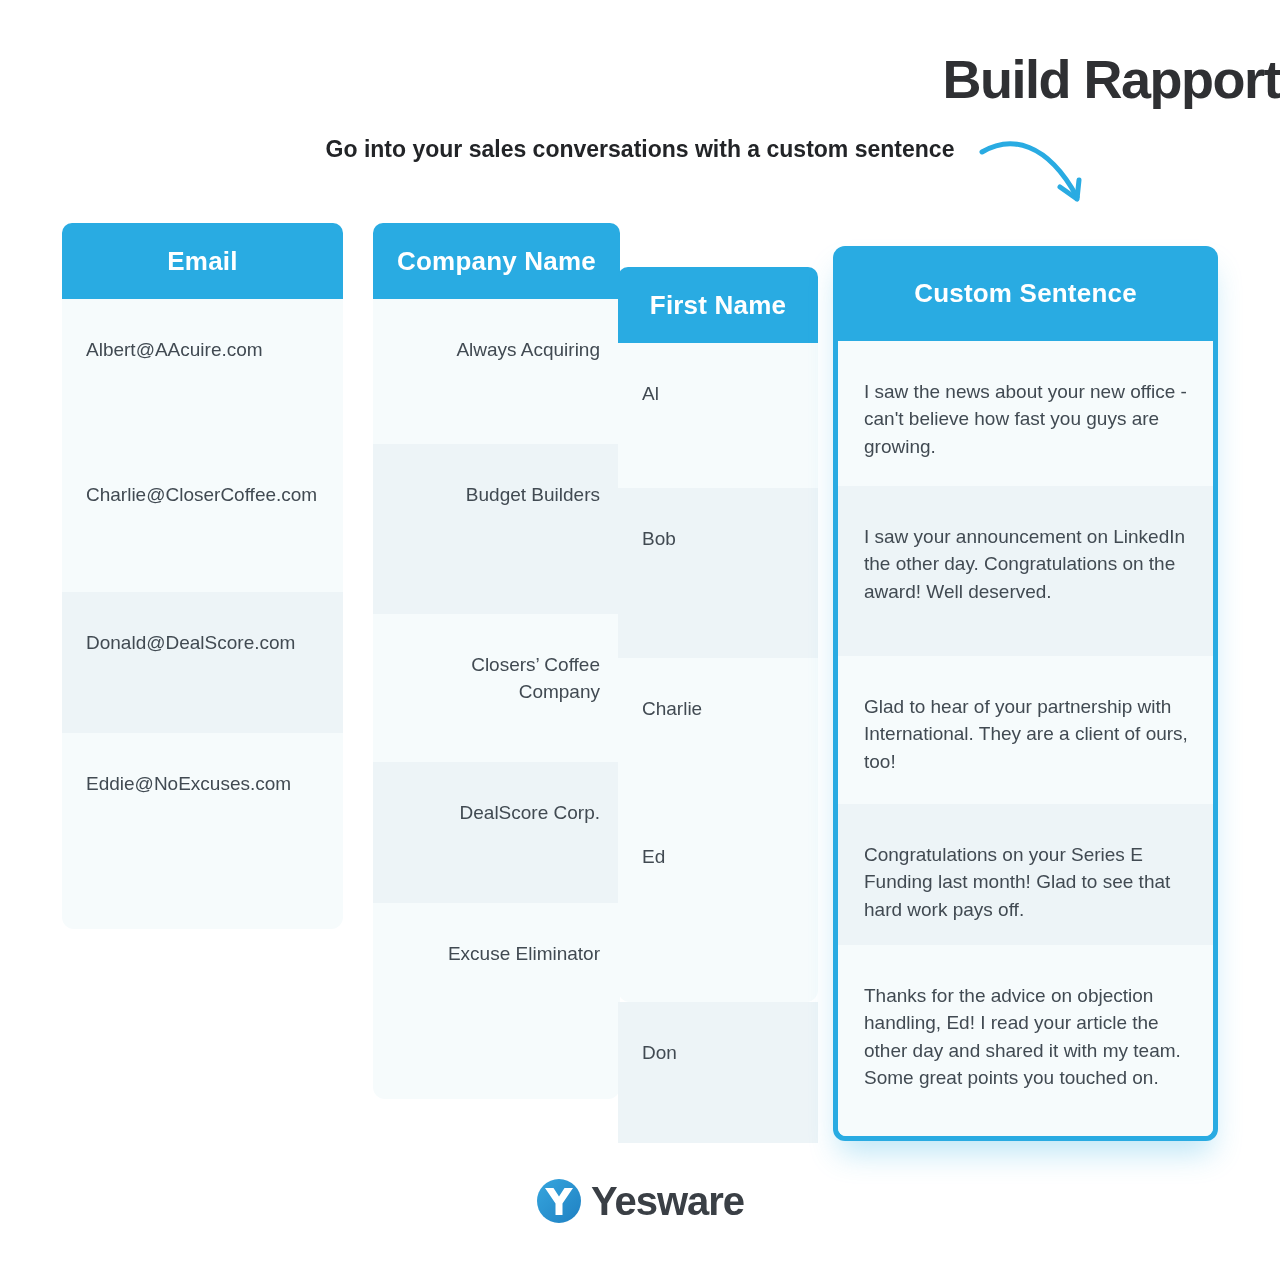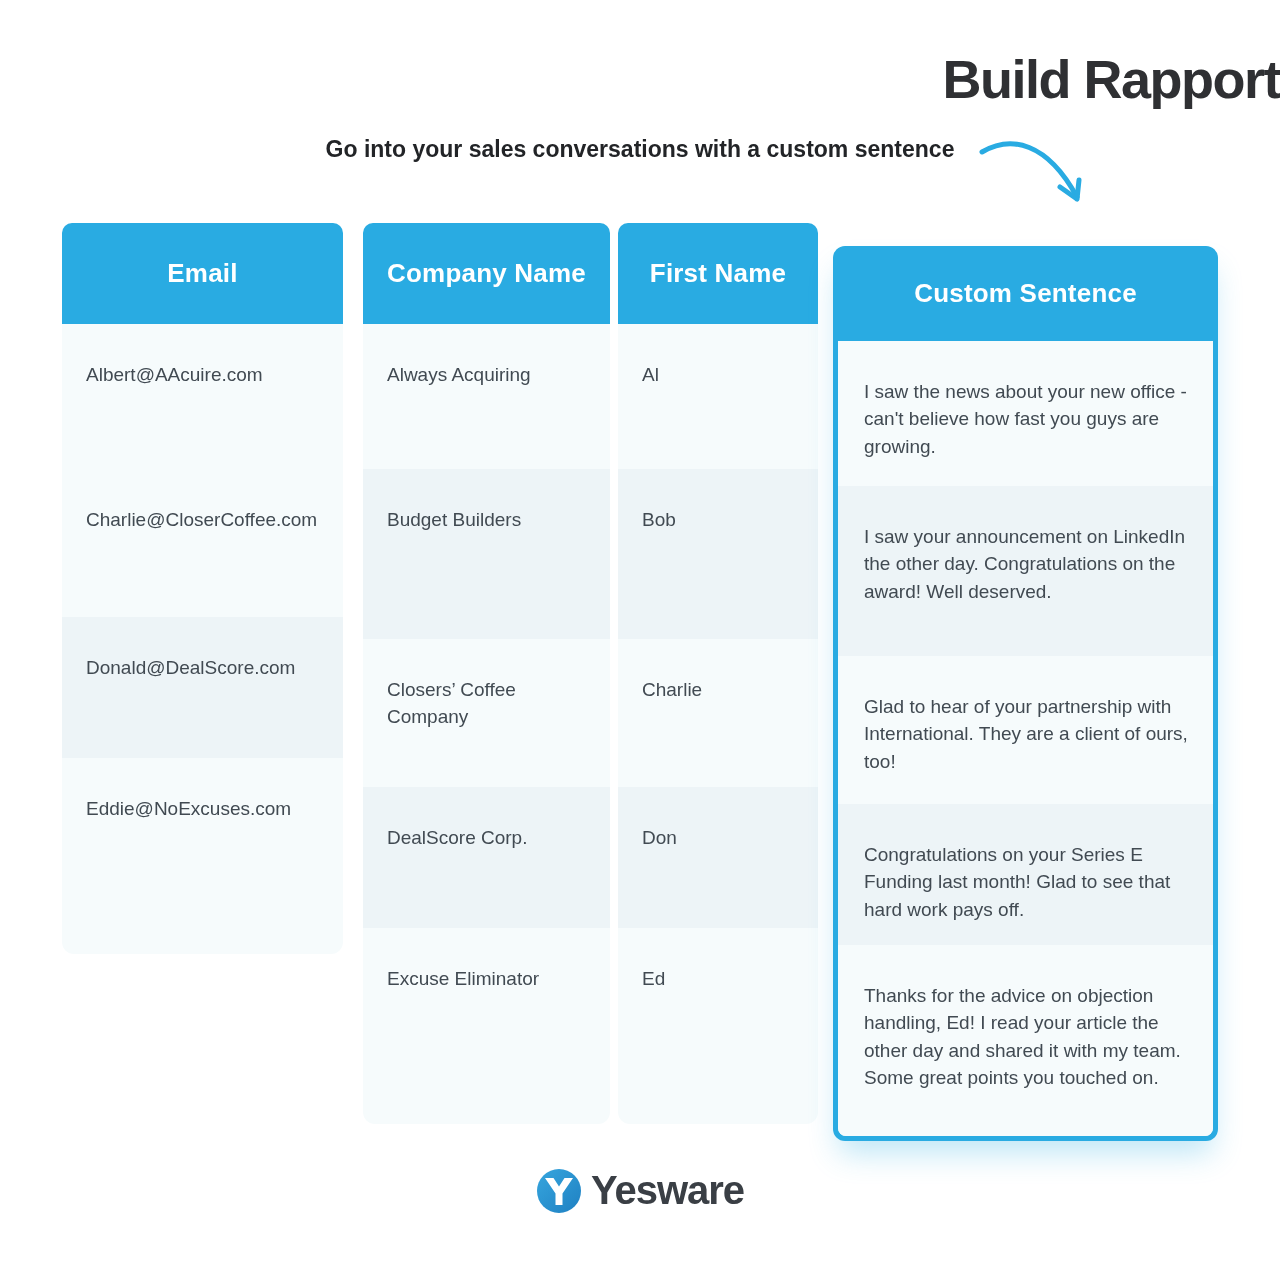--- a/index.html
+++ b/index.html
@@ -14,48 +14,48 @@
     font-size:54px;font-weight:700;letter-spacing:-1.5px;color:var(--title);margin:0;
   }
   .page-subtitle{
     position:absolute;top:136px;left:0;width:1280px;text-align:center;
     font-size:23px;font-weight:700;color:#222427;margin:0;
   }
   .arrow-wrap{position:absolute;left:975px;top:133px;width:115px;height:80px;}
   .table-wrap{position:absolute;left:62px;top:223px;width:1156px;height:900px;}
   .col{position:absolute;top:0;}
   .col-email{left:0;width:281px;}
-  .col-company{left:301px;width:247px;}
-  .col-first{left:556px;width:200px;}
+  .col-company{left:311px;width:247px;text-align:right;}
+  .col-first{left:556px;width:200px;margin-top:44px;}
   .col-custom{
     left:771px;width:385px;box-sizing:border-box;
     background:var(--accent);border-radius:12px;padding:0 5px 5px 5px;
     box-shadow:0 18px 30px -6px rgba(41,171,226,0.30);
     margin-top:23px;
   }
   .col-header{
-    height:101px;background:var(--accent);border-radius:10px 10px 0 0;
+    height:76px;background:var(--accent);border-radius:10px 10px 0 0;
     display:flex;align-items:center;justify-content:center;
     color:#ffffff;font-size:26px;font-weight:700;letter-spacing:0.2px;
   }
   .col-custom .col-header{background:transparent;height:95px;border-radius:0;}
   .custom-body{border-radius:0 0 8px 8px;overflow:hidden;background:var(--row-light);}
   .cell{
     box-sizing:border-box;padding:37px 20px 0 24px;
     font-size:19px;line-height:1.44;color:var(--text);
     background:var(--row-light);
   }
   .cell.alt{background:var(--row-dark);}
   .h1{height:145px}.h2{height:170px}.h3{height:148px}.h4{height:141px}.h5{height:196px}
   .col-custom .h5{height:191px}
   .col .cell.last{border-radius:0 0 12px 12px;}
   .custom-body .cell{padding:37px 18px 0 26px;}
   .logo{
     position:absolute;left:0;top:1168px;width:1280px;height:56px;
-    display:flex;align-items:flex-start;justify-content:center;gap:9px;
+    display:flex;align-items:flex-end;justify-content:center;gap:9px;
   }
   .logo-text{
     font-size:40px;font-weight:700;color:#3A3F45;letter-spacing:-1px;
   }
 </style>
 </head>
 <body style="--accent: #29ABE2; --row-light: #F6FBFC; --row-dark: #EDF4F7; --text: #414A52; --title: #2F3033; --logo-circle: #2795D2;">
 
 <h1 class="page-title">Build Rapport</h1>
 <p class="page-subtitle">Go into your sales conversations with a custom sentence</p>
@@ -84,22 +84,22 @@
     <div class="cell h3">Closers’ Coffee Company</div>
     <div class="cell h4 alt">DealScore Corp.</div>
     <div class="cell h5 last">Excuse Eliminator</div>
   </div>
 
   <div class="col col-first">
     <div class="col-header">First Name</div>
     <div class="cell h1">Al</div>
     <div class="cell h2 alt">Bob</div>
     <div class="cell h3">Charlie</div>
+    <div class="cell h5 last">Ed</div>
     <div class="cell h4 alt">Don</div>
-    <div class="cell h5 last">Ed</div>
   </div>
 
   <div class="col col-custom">
     <div class="col-header">Custom Sentence</div>
     <div class="custom-body">
       <div class="cell h1">I saw the news about your new office - can't believe how fast you guys are growing.</div>
       <div class="cell h2 alt">I saw your announcement on LinkedIn the other day. Congratulations on the award! Well deserved.</div>
       <div class="cell h3">Glad to hear of your partnership with International. They are a client of ours, too!</div>
       <div class="cell h4 alt">Congratulations on your Series E Funding last month! Glad to see that hard work pays off.</div>
       <div class="cell h5">Thanks for the advice on objection handling, Ed! I read your article the other day and shared it with my team. Some great points you touched on.</div>

